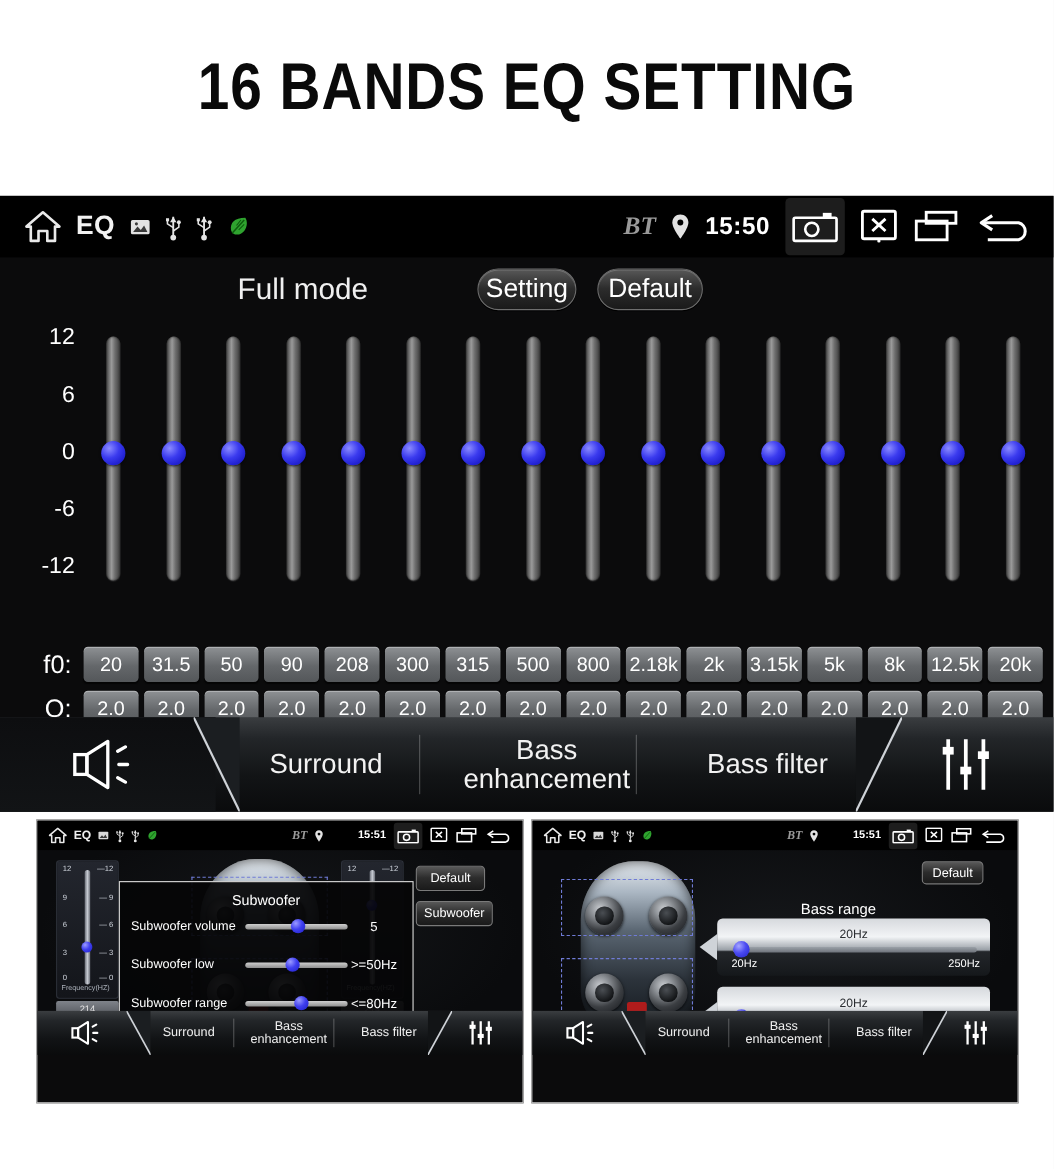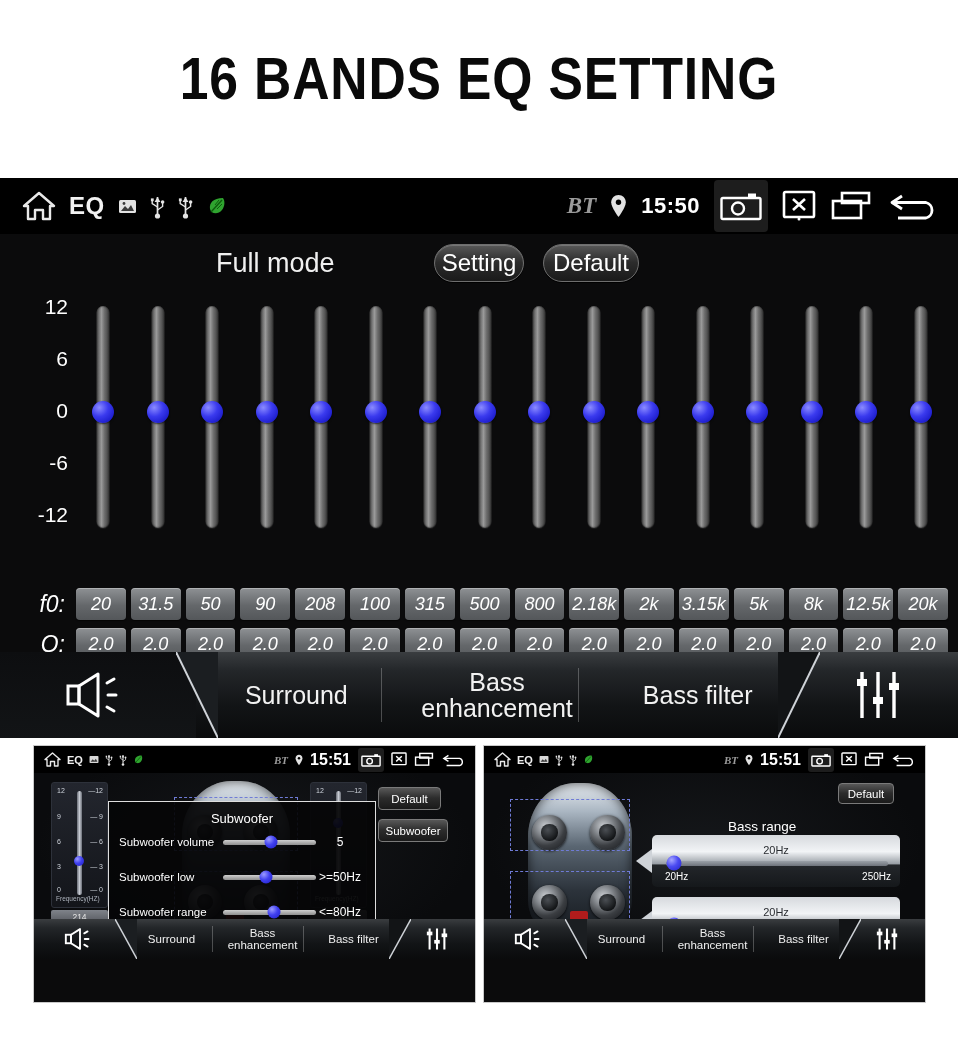--- a/index.html
+++ b/index.html
@@ -58,21 +58,21 @@
     box-shadow:inset 0 0 2px #111, 0 1px 1px rgba(255,255,255,.08);
   }
   .knob {
     position:absolute; left:50%; transform:translate(-50%,-50%);
     width:22px; height:22px; border-radius:50%;
     background:radial-gradient(circle at 33% 30%, #8b8bff 0%, #3a3aee 42%, #1f1fcf 75%, #1414a8 100%);
     box-shadow:0 1px 2px rgba(0,0,0,.7);
   }
 
   
-  .valrows { position:relative; padding:0 10px 0 0;font-style:italic; }
+  .valrows { position:relative; padding:0 10px 0 0; }
   .valrow { position:relative; display:flex; align-items:center; height:36px; margin-top:4px; }
   .rowlabel { width:76px; text-align:right; padding-right:11px; color:#fff; font-size:23px; }
   .cells { flex:1; display:flex; gap:5px; }
   .cell {
     flex:1; height:32px; display:flex; align-items:center; justify-content:center;
     background:linear-gradient(#8e9194,#64676a 55%,#54575a);
     border-radius:4px; color:#fff; font-size:18px;
     box-shadow:inset 0 1px 0 rgba(255,255,255,.3), 0 1px 1px rgba(0,0,0,.6);
   }
 
@@ -88,21 +88,21 @@
   .tab-eqicon { width:160px; }
   .slant { position:absolute; top:0; width:42px; height:86px; }
   .vdiv { position:absolute; top:16px; width:1px; height:54px; background:rgba(255,255,255,.25); }
 
   
   .sub { position:absolute; background:#0b0b0c; overflow:hidden; border:1px solid #c9c9c9; }
   .sub-statusbar { position:relative; height:27px; background:#000; }
   .ssb-left { position:absolute; left:10px; top:0; height:27px; display:flex; align-items:center; gap:6px; }
   .ssb-right { position:absolute; right:8px; top:0; height:27px; display:flex; align-items:center; gap:7px; }
   .ssb-eq { color:#f0f0f0; font-size:11px; font-weight:600; }
-  .ssb-clock { color:#fff; font-size:16px; font-weight:bold; }
+  .ssb-clock { color:#fff; font-size:10px; font-weight:bold;margin-left:24px; }
   .ssb-bt { color:#9a9a9a; font-family:"Liberation Serif", serif; font-style:italic; font-size:11px; font-weight:bold; }
   .cam-wrap-s { width:26px; height:24px; display:flex; align-items:center; justify-content:center; background:#1d1d1d; border-radius:3px; }
 
   .sub-body { position:relative; height:186px; background:radial-gradient(ellipse at 50% 40%, #15171a 0%, #0a0b0d 70%); }
   .sub-tabbar {
     position:absolute; left:0; bottom:0; width:100%; height:40px;
     background:linear-gradient(#3a3d40 0%, #232629 22%, #121416 62%, #0a0b0c 100%);
     display:flex; align-items:center;
   }
   .stab { position:relative; height:40px; display:flex; align-items:center; justify-content:center; color:#f0f0f0; }
@@ -342,21 +342,21 @@
 
     <div class="valrows">
       <div class="valrow">
         <div class="rowlabel">f0:</div>
         <div class="cells" id="f0cells">
             <div class="cell">20</div>
             <div class="cell">31.5</div>
             <div class="cell">50</div>
             <div class="cell">90</div>
             <div class="cell">208</div>
-            <div class="cell">100</div>
+            <div class="cell">300</div>
             <div class="cell">315</div>
             <div class="cell">500</div>
             <div class="cell">800</div>
             <div class="cell">2.18k</div>
             <div class="cell">2k</div>
             <div class="cell">3.15k</div>
             <div class="cell">5k</div>
             <div class="cell">8k</div>
             <div class="cell">12.5k</div>
             <div class="cell">20k</div>

